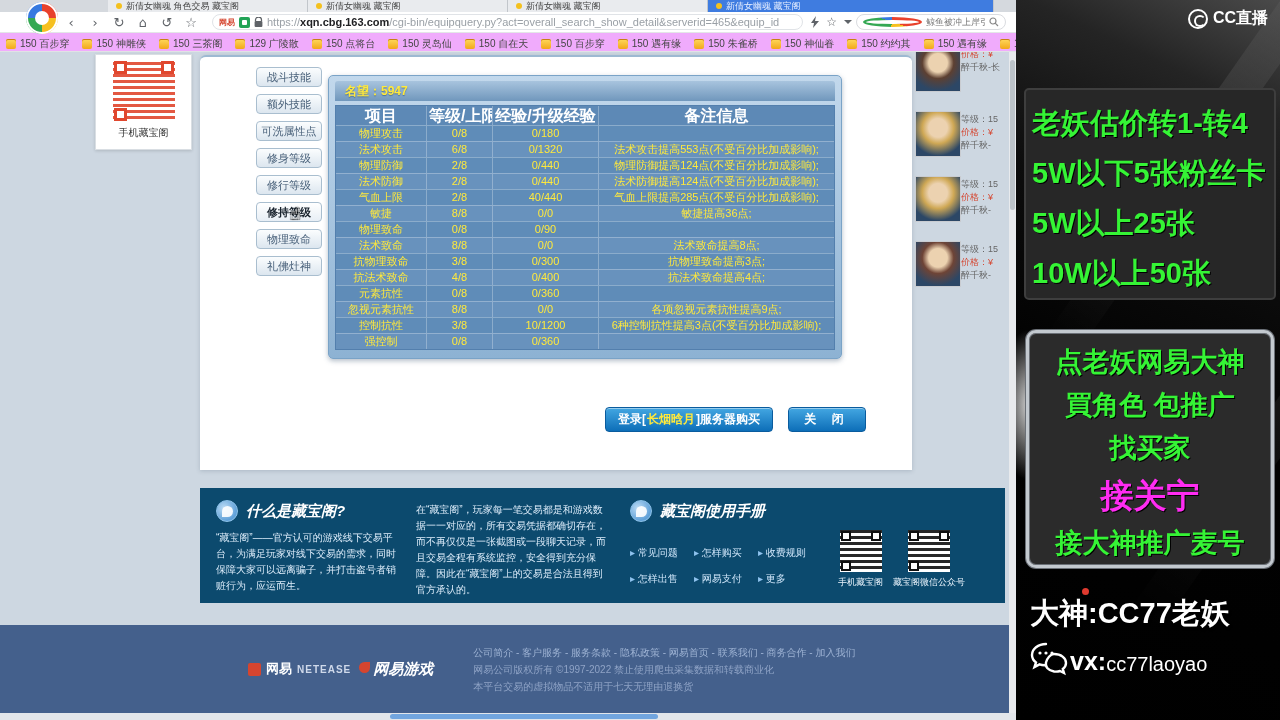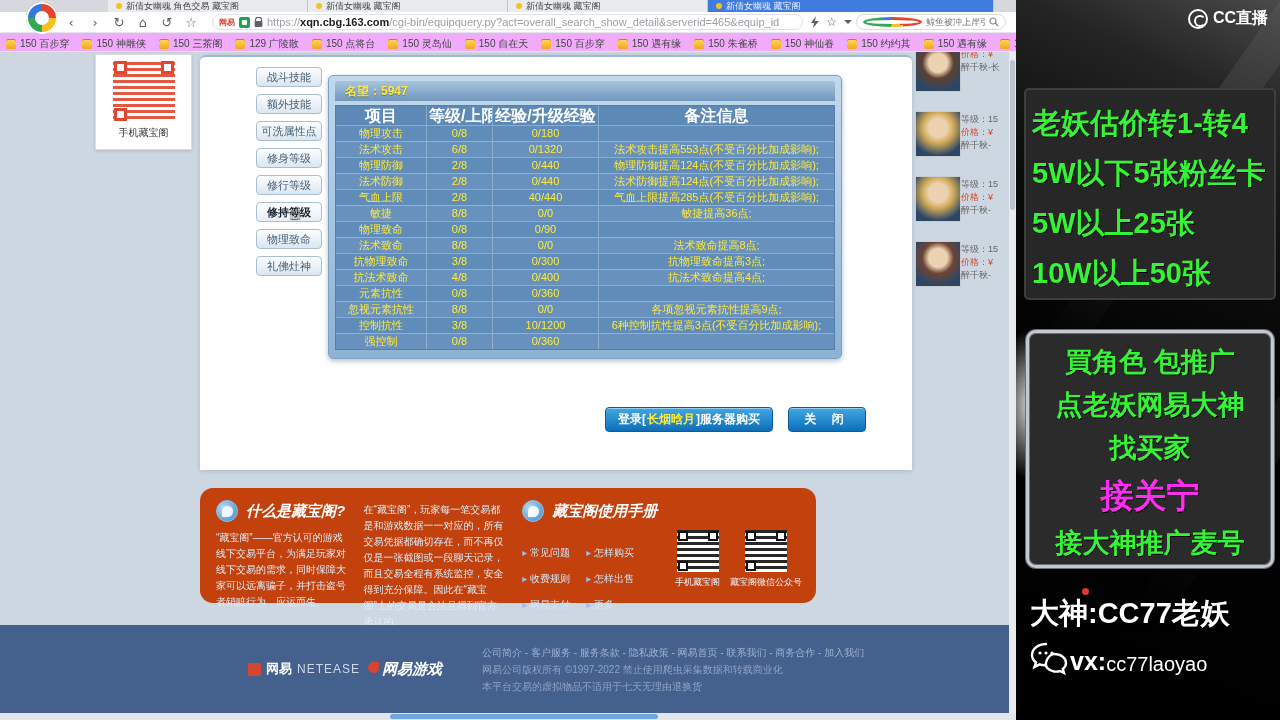--- a/index.html
+++ b/index.html
@@ -79,21 +79,21 @@
   #close-btn { left:588px; width:78px; letter-spacing:6px; }
 
   
   #listings { position:absolute; left:915px; top:-6px; width:101px; }
   .card { display:flex; margin-bottom:19px; }
   .pt { width:46px; height:46px; border:1px solid #c9ccd1; flex:0 0 46px; }
   .card .lines { font-size:9px; color:#666; line-height:13px; white-space:nowrap; padding-top:2px; }
   .card .yen { color:#d5452f; }
 
   
-  #bluefoot { position:absolute; left:200px; top:436px; width:616px; height:115px; background:#c2410c; border-radius:13px; color:#eaf4fd; display:flex; padding:12px 14px 0 16px; }
+  #bluefoot { position:absolute; left:200px; top:436px; width:805px; height:115px; background:#0c4a6e; border-radius:0; color:#eaf4fd; display:flex; padding:12px 14px 0 16px; }
   .bf-h { display:flex; align-items:center; gap:8px; font-size:15px; font-weight:700; font-style:italic; color:#fff; margin-bottom:8px; white-space:nowrap; }
   .bf-ic { width:22px; height:22px; border-radius:50%; background:radial-gradient(circle at 35% 35%, #bcdcf5, #5fa0d8 70%); border:1px solid #8ec3ea; position:relative; flex:0 0 22px;}
   .bf-ic::after{ content:""; position:absolute; left:5px; top:5px; width:11px; height:11px; border-radius:50% 50% 50% 0; background:#fff; opacity:.9; }
   .bf-col1 { width:186px; }
   .bf-col2 { width:196px; padding-top:2px; margin-left:14px; }
   .bf-p { font-size:10px; line-height:16px; color:#dcecfa; }
   .bf-col3 { width:196px; margin-left:18px; }
   #manual-links { display:flex; flex-wrap:wrap; margin-top:24px; }
   .mlink { width:64px; font-size:10px; color:#cfe6fa; margin-bottom:12px; white-space:nowrap; }
   .mlink::before { content:"▸ "; color:#8fc3ef; }
@@ -101,21 +101,21 @@
   .bf-qr-item { display:flex; flex-direction:column; align-items:center; }
   .bf-qr-item .qr { width:42px; height:42px; --qc:#111; }
   .bf-qr-item .qr .c1,.bf-qr-item .qr .c2,.bf-qr-item .qr .c3 { width:10px;height:10px;border-width:2px; }
   .bf-qr-item .lbl { font-size:9px; color:#eaf4fd; margin-top:4px; white-space:nowrap; }
 
   
   #navyfoot { position:absolute; left:0; top:573px; width:1016px; height:88px; background:#44608c; display:flex; align-items:center; }
   #brands { display:flex; align-items:center; gap:22px; margin-left:248px; }
   .brand1 { display:flex; align-items:center; gap:5px; color:#fff; font-weight:700; font-size:13px; white-space:nowrap;}
   .brand1 i { width:13px; height:13px; background:#d5452f; border-radius:2px; }
-  .brand1 small { font-size:12px; font-weight:400; color:#cfd9ea; letter-spacing:1px;}
+  .brand1 small { font-size:10px; font-weight:700; color:#cfd9ea; letter-spacing:1px;}
   .brand2 { color:#fff; font-weight:700; font-style:italic; font-size:15px; position:relative; white-space:nowrap;}
   .brand2::after { content:""; position:absolute; left:-14px; top:2px; width:11px; height:11px; background:#d5452f; border-radius:50% 0 50% 50%; }
   #legal { margin-left:40px; font-size:10px; line-height:17px; color:#9db2d3; }
   #legal .dim { color:#8fa3c6; }
 
   
   #hscroll { position:absolute; left:0; top:661px; width:1016px; height:7px; background:#e2e6ea; }
   #hthumb { position:absolute; left:390px; top:1px; width:268px; height:5px; background:#71a5de; border-radius:3px; }
   #vscroll { position:absolute; right:0; top:0; width:7px; height:661px; background:#e8eaed; }
   #vthumb { position:absolute; right:1px; top:8px; width:5px; height:150px; background:#bcc3c9; border-radius:3px; }
@@ -518,22 +518,22 @@
     </div>
 
     <div id="promo-panel">
         <p>老妖估价转1-转4</p>
         <p>5W以下5张粉丝卡</p>
         <p>5W以上25张</p>
         <p>10W以上50张</p>
       </div>
 
     <div id="board">
+        <p style="color: rgb(53, 244, 53);">点老妖网易大神</p>
         <p style="color: rgb(53, 244, 53);">買角色 包推广</p>
-        <p style="color: rgb(53, 244, 53);">点老妖网易大神</p>
         <p style="color: rgb(53, 244, 53);">找买家</p>
         <p class="big" style="color: rgb(255, 44, 242);">接关宁</p>
         <p style="color: rgb(53, 244, 53);">接大神推广麦号</p>
       </div>
 
     <div id="anchor-dot"></div>
     <div id="anchor-name">大神:CC77老妖</div>
 
     <div id="vx-row">
       <svg class="ic" width="40" height="34" viewBox="0 0 40 34">

